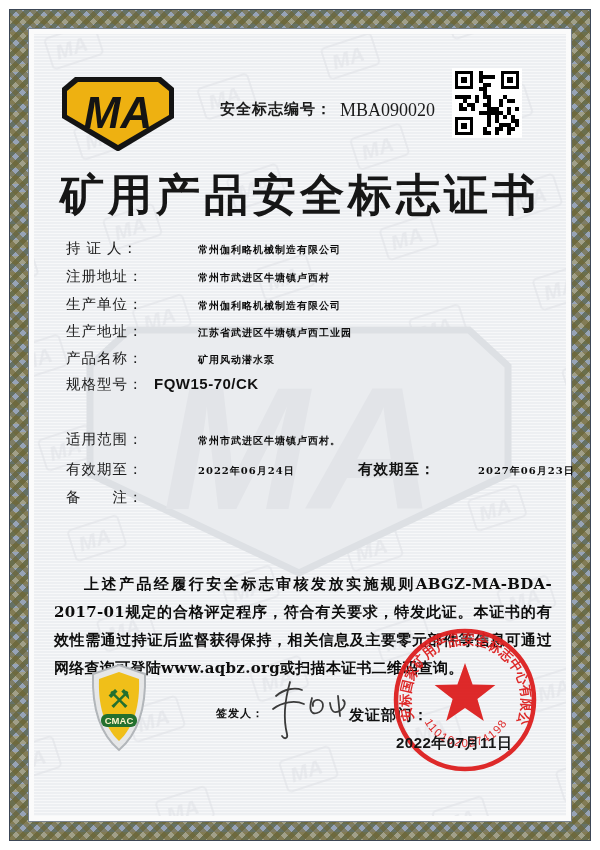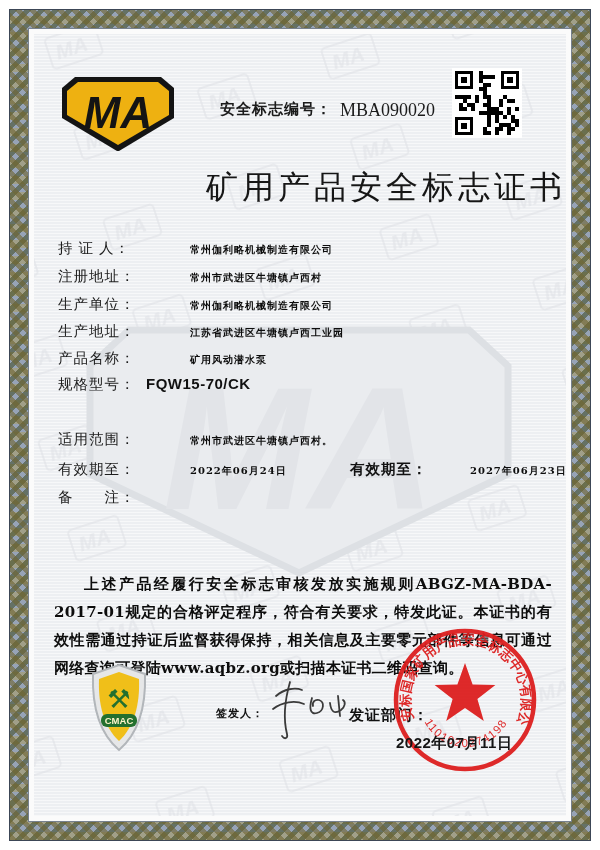--- a/index.html
+++ b/index.html
@@ -17,25 +17,25 @@
     background-image:repeating-linear-gradient(0deg, rgba(255,255,255,.55) 0 1px, rgba(0,0,0,0) 1px 3px);}
   .wm-layer{position:absolute;left:0;top:0;pointer-events:none;}
 
   
   .ma-logo{position:absolute;left:28px;top:42px;width:112px;height:76px;}
   .serial{position:absolute;left:186px;top:66px;display:flex;align-items:flex-start;white-space:nowrap;}
   .serial .lab{font-size:15px;font-weight:bold;letter-spacing:1px;color:#1b1b1b;}
   .serial .val{font-family:"Liberation Serif",serif;font-size:18px;margin-left:8px;color:#1b1b1b;}
   .qr{position:absolute;left:418px;top:34px;width:70px;height:70px;background:#fff;}
 
-  .title{position:absolute;left:0;top:132px;width:100%;text-align:right;
-    font-family:"Liberation Serif",serif;font-weight:normal;font-size:32px;letter-spacing:4px;color:#161616;}
-
-  
-  .row{position:absolute;left:24px;display:flex;align-items:baseline;white-space:nowrap;font-size:14.5px;justify-content:space-between;}
+  .title{position:absolute;left:0;top:132px;width:100%;text-align:center;
+    font-family:"Liberation Serif",serif;font-weight:bold;font-size:44px;letter-spacing:4px;color:#161616;}
+
+  
+  .row{position:absolute;left:32px;display:flex;align-items:baseline;white-space:nowrap;font-size:14.5px;justify-content:space-between;}
   .row .lab{width:88px;letter-spacing:1px;color:#1c1c1c;flex:none;}
   .row .lab.wide{width:auto;margin-right:26px;}
   .val-kai{font-family:"DejaVu Serif",serif;font-weight:bold;font-size:10px;color:#0d0d0d;letter-spacing:1px;margin-left:44px;}
   .val-model{font-family:"Liberation Sans",sans-serif;font-weight:bold;font-size:15px;letter-spacing:.5px;}
   .val-std{font-family:"Liberation Sans",sans-serif;font-weight:bold;font-size:14.5px;word-spacing:8px;letter-spacing:.5px;}
   .lab2{width:76px;letter-spacing:1px;flex:none;}
   .dval{width:160px;flex:none;}
 
   .statement{position:absolute;left:20px;top:536px;width:498px;
     font-family:"DejaVu Serif",serif;font-weight:bold;font-size:15px;line-height:28px;

